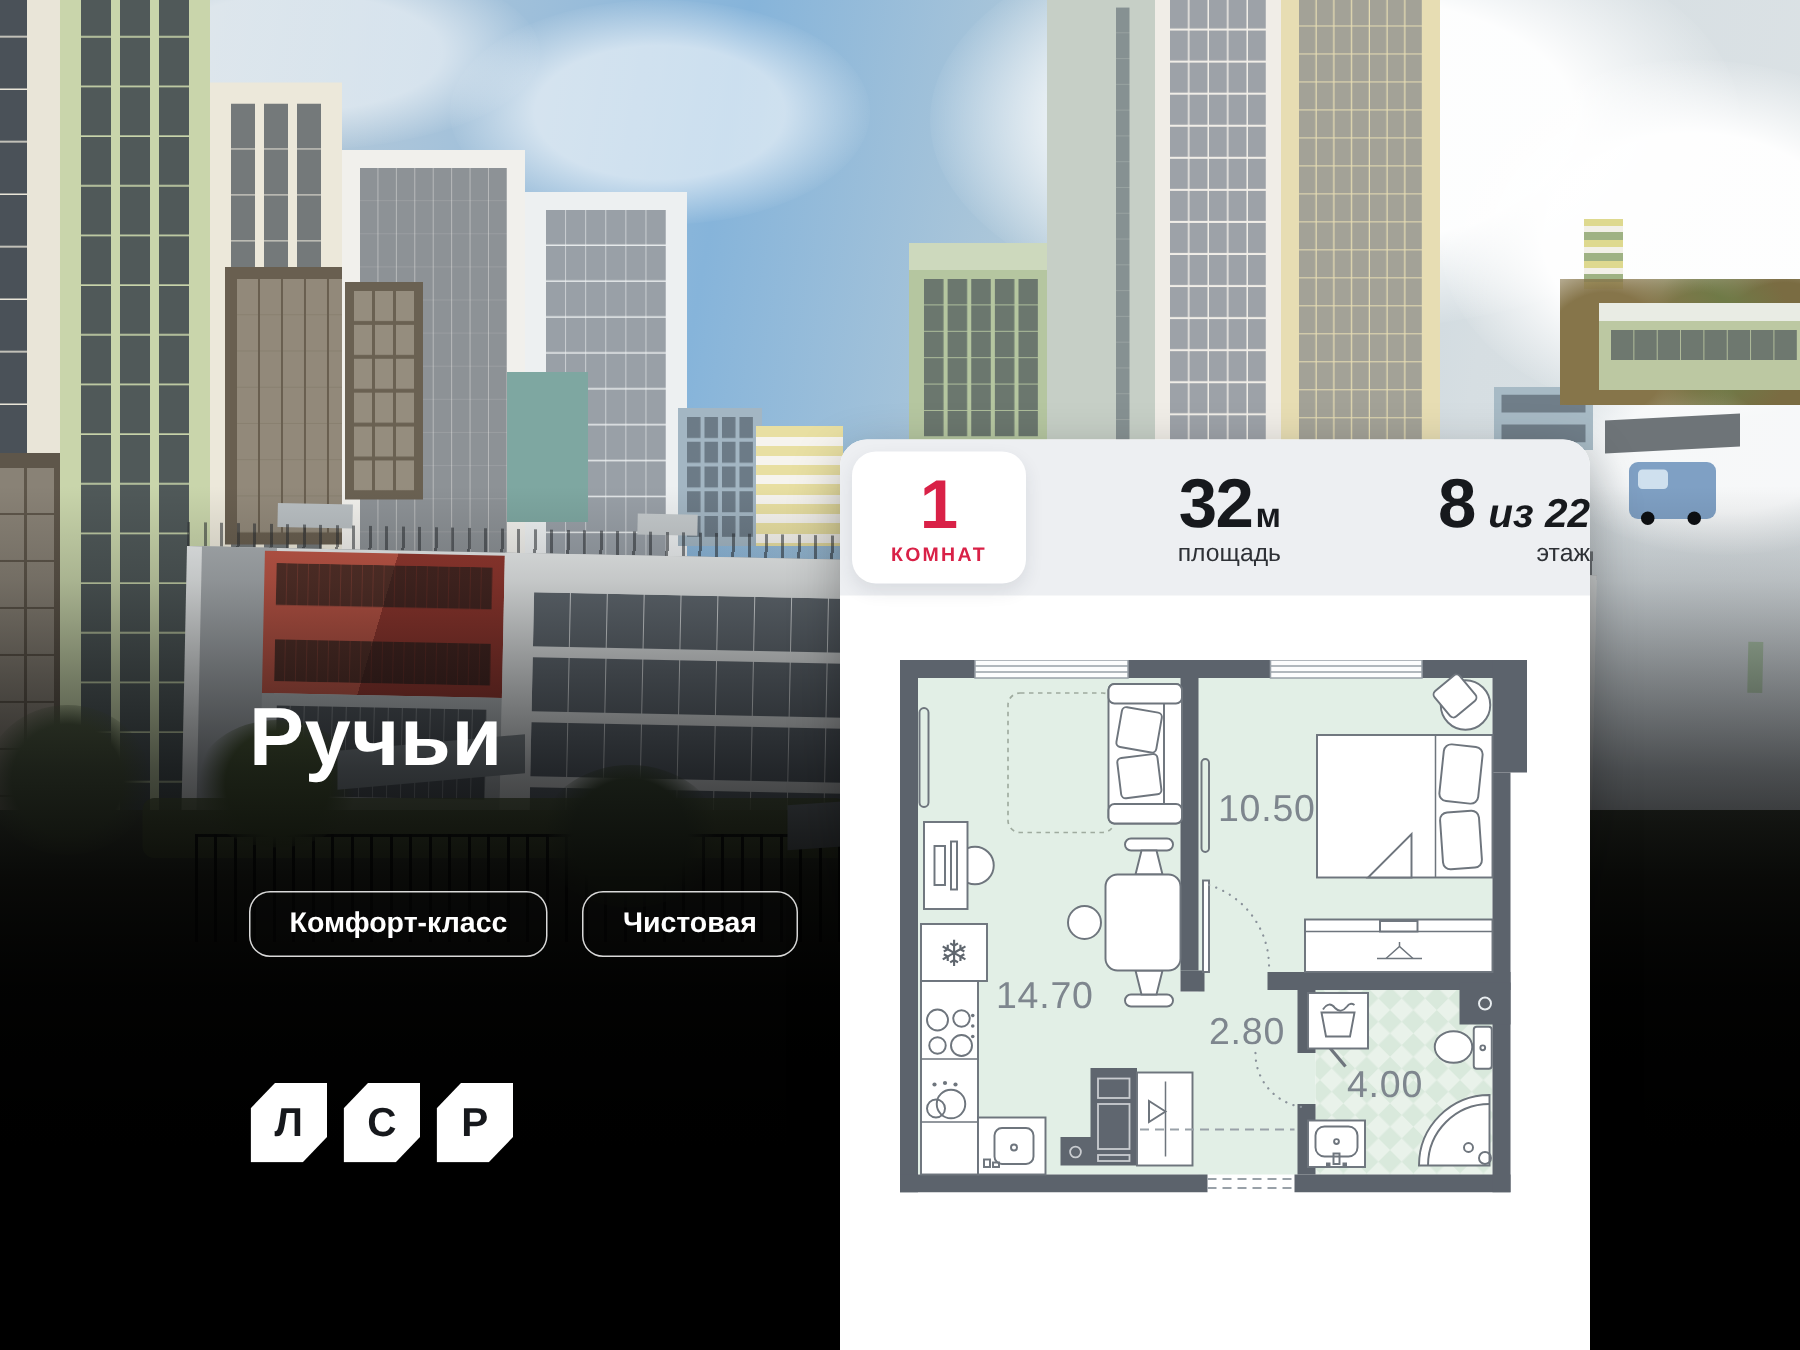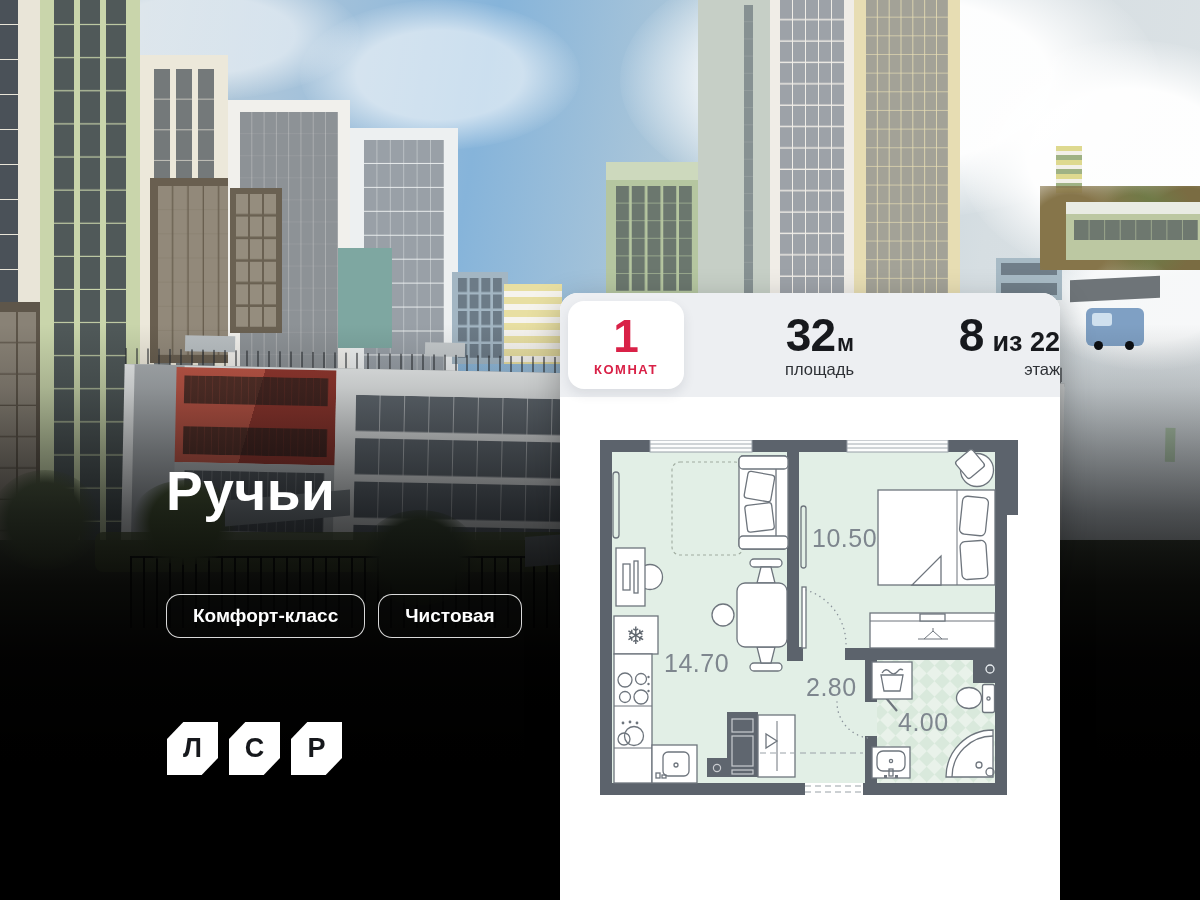--- a/index.html
+++ b/index.html
@@ -16,21 +16,21 @@
   .bldg{position:absolute;}
   .overlay{position:absolute;inset:0;z-index:3;pointer-events:none;
     background:linear-gradient(180deg,
       rgba(0,0,0,0) 0%,rgba(0,0,0,0) 36%,
       rgba(2,3,5,.16) 43%,rgba(2,3,5,.42) 50%,
       rgba(1,2,4,.66) 57%,rgba(0,0,0,.85) 65%,
       rgba(0,0,0,.95) 73%,rgba(0,0,0,1) 85%);}
   
   .hero{position:absolute;z-index:5;left:0;top:0;width:560px;height:900px;color:#fff;}
   .hero-title{position:absolute;left:166px;top:459px;font-size:55px;font-weight:800;letter-spacing:.5px;}
-  .tag-row{position:absolute;left:166px;top:594px;display:flex;gap:13px;}
+  .tag-row{position:absolute;left:166px;top:594px;display:flex;gap:23px;}
   .pill{height:42px;line-height:42px;padding:0 26px;border-radius:14px;font-size:19px;font-weight:600;
         color:#fff;border:1.5px solid rgba(255,255,255,.85);background:rgba(15,15,15,.15);white-space:nowrap;}
   .pill-accent{position:absolute;left:166px;top:648px;height:46px;line-height:46px;padding:0 28px;
         border-radius:14px;font-size:20.5px;font-weight:700;color:#fff;background:var(--accent,#d92147);white-space:nowrap;}
   .logo{position:absolute;left:167px;top:722px;display:flex;gap:11px;}
   .logo-tile{width:51px;height:53px;background:#fff;display:flex;align-items:center;justify-content:center;
         font-size:27px;font-weight:800;color:#16181c;
         clip-path:polygon(32% 0,100% 0,100% 68%,68% 100%,0 100%,0 32%);}
   
   .card{position:absolute;z-index:6;left:560px;top:293px;width:500px;height:607px;background:#fff;
@@ -40,21 +40,21 @@
   .rooms-badge{width:116px;height:88px;margin-left:8px;background:#fff;border-radius:16px;
         box-shadow:0 5px 12px rgba(40,50,70,.10);display:flex;flex-direction:column;align-items:center;justify-content:center;}
   .rooms-value{font-size:46px;line-height:46px;font-weight:800;color:var(--accent,#d92147);}
   .rooms-label{margin-top:3px;font-size:13px;font-weight:700;letter-spacing:1.5px;color:var(--accent,#d92147);text-transform:uppercase;}
   .stat{display:flex;flex-direction:column;align-items:flex-end;}
   .stat-area{width:170px;}
   .stat-floor{flex:1;}
   .stat-line{display:flex;align-items:baseline;}
   .stat-big{font-size:46px;line-height:46px;font-weight:800;color:#17191d;letter-spacing:-1px;}
   .stat-unit{font-size:23px;font-weight:700;color:#17191d;margin-left:2px;}
-  .stat-mid{font-size:27px;font-weight:600;color:#17191d;margin-left:9px;}
+  .stat-mid{font-size:27px;font-weight:600;color:#17191d;margin-left:9px;font-style:italic;}
   .stat-label{margin-top:2px;font-size:16.5px;font-weight:500;color:#2e3136;}
   
   .plan{position:absolute;left:40px;top:147px;}
   .w{fill:var(--wall,#5c636c);}
   .fl{fill:var(--floor,#e2efe6);}
   .fw{fill:#fff;stroke:#6e757d;stroke-width:1.3;}
   .fs{fill:none;stroke:#6e757d;stroke-width:1.3;}
   .thin{fill:none;stroke:#6e757d;stroke-width:1;}
   .lbl{fill:#7e868e;font-size:25px;font-family:"Liberation Sans",sans-serif;letter-spacing:.5px;}
   .dot{fill:none;stroke:#8a929a;stroke-width:1.5;stroke-dasharray:0.1 5;stroke-linecap:round;}

